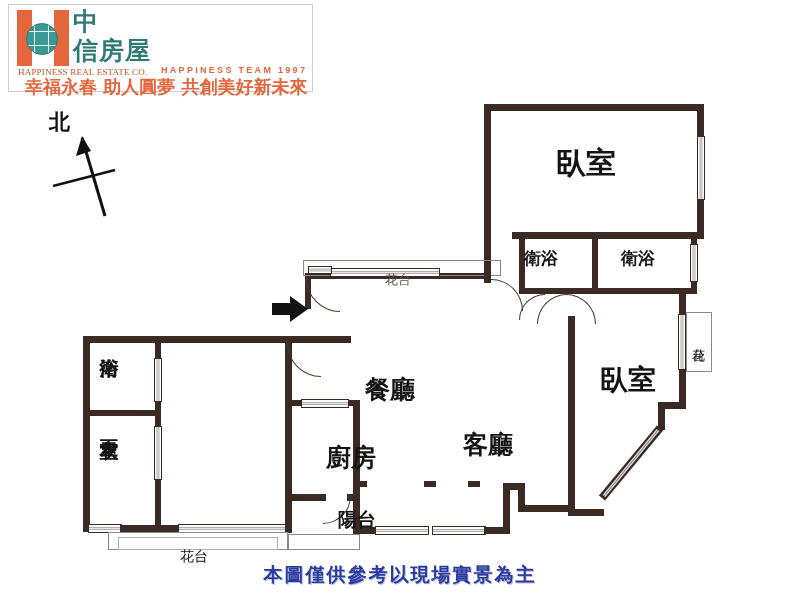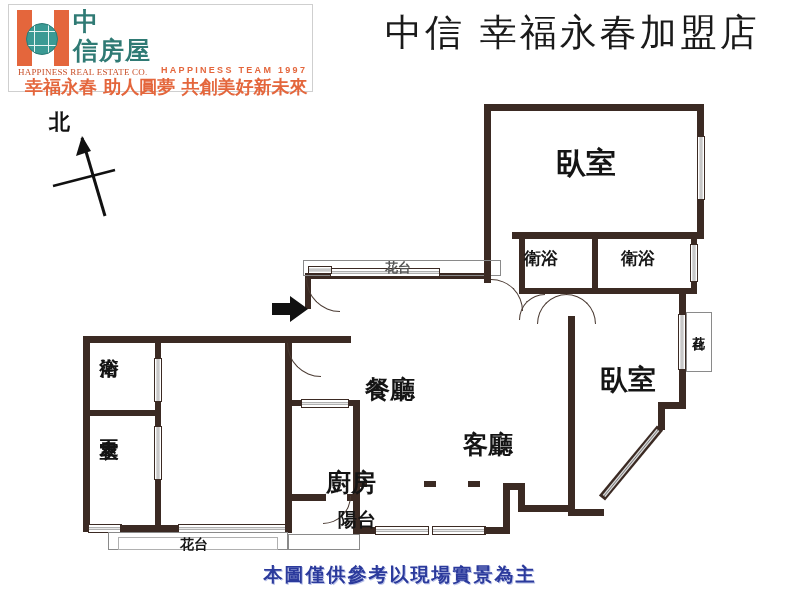--- a/index.html
+++ b/index.html
@@ -177,21 +177,21 @@
     font-family: "DejaVu Sans", sans-serif;
     font-weight: bold;
     white-space: nowrap;
     line-height: 1;
   }
   .rl.vert {
     writing-mode: vertical-rl;
     text-orientation: upright;
     line-height: 1;
   }
-  .rl.small { font-size: 14px; font-weight: bold; }
+  .rl.small { font-size: 14px; font-weight: normal; margin-top: 12px; }
 
   
   .door {
     position: absolute;
     border: 1.5px solid #4a3a32;
     border-radius: 50%;
     box-sizing: border-box;
   }
 
   #footer-note {
@@ -220,21 +220,20 @@
         <div class="logo-bar" id="logo-bar-r"></div>
         <div class="logo-bar" id="logo-bar-m"></div>
         <div id="logo-globe"></div>
       </div>
       <div id="logo-cn"><span>中</span><span class="l2">信房屋</span></div>
       <div id="logo-en">HAPPINESS REAL ESTATE CO.</div>
       <div id="logo-team-en">HAPPINESS TEAM 1997</div>
       <div id="logo-slogan">幸福永春 助人圓夢 共創美好新未來</div>
     </div>
 
-    <div id="store-title">中信 幸福永春加盟店</div>
   </div>
 
   <div id="compass">
     <div id="compass-label">北</div>
     <svg width="120" height="120" viewBox="0 0 120 120">
       <line x1="47" y1="30" x2="70" y2="108" stroke="#111" stroke-width="3"></line>
       <polygon points="47,28 41,48 56,43" fill="#111"></polygon>
       <line x1="18" y1="78" x2="80" y2="62" stroke="#111" stroke-width="2.5"></line>
     </svg>
   </div>
@@ -351,21 +350,21 @@
     <div class="w" style="left:468px; top:481px; width:12px; height:6px;"></div>
     <div class="w" style="left:353px; top:481px; width:14px; height:6px;"></div>
 
     <div class="rl" style="left:556px; top:148px; font-size:30px;">臥室</div>
     <div class="rl" style="left:524px; top:250px; font-size:17px;">衛浴</div>
     <div class="rl" style="left:621px; top:250px; font-size:17px;">衛浴</div>
     <div class="rl" style="left:600px; top:366px; font-size:28px;">臥室</div>
     <div class="rl vert" style="left:100px; top:344px; font-size:19px;">衛浴</div>
     <div class="rl vert" style="left:100px; top:425px; font-size:19px;">更衣室</div>
     <div class="rl" style="left:365px; top:377px; font-size:25px;">餐廳</div>
-    <div class="rl" style="left:326px; top:470px; font-size:25px;">廚房</div>
+    <div class="rl" style="left:326px; top:445px; font-size:25px;">廚房</div>
     <div class="rl" style="left:463px; top:432px; font-size:25px;">客廳</div>
     <div class="rl" style="left:338px; top:510px; font-size:19px;">陽台</div>
     <div class="rl small" style="left:180px; top:537px; font-size:14px;">花台</div>
     <div class="rl small" style="left:385px; top:261px; font-size:13px; color:#555;">花台</div>
     <div class="rl small vert" style="left:692px; top:326px; font-size:13px;">花台</div>
 
   </div>
 
   <div id="footer-note">本圖僅供參考以現場實景為主</div>
 

